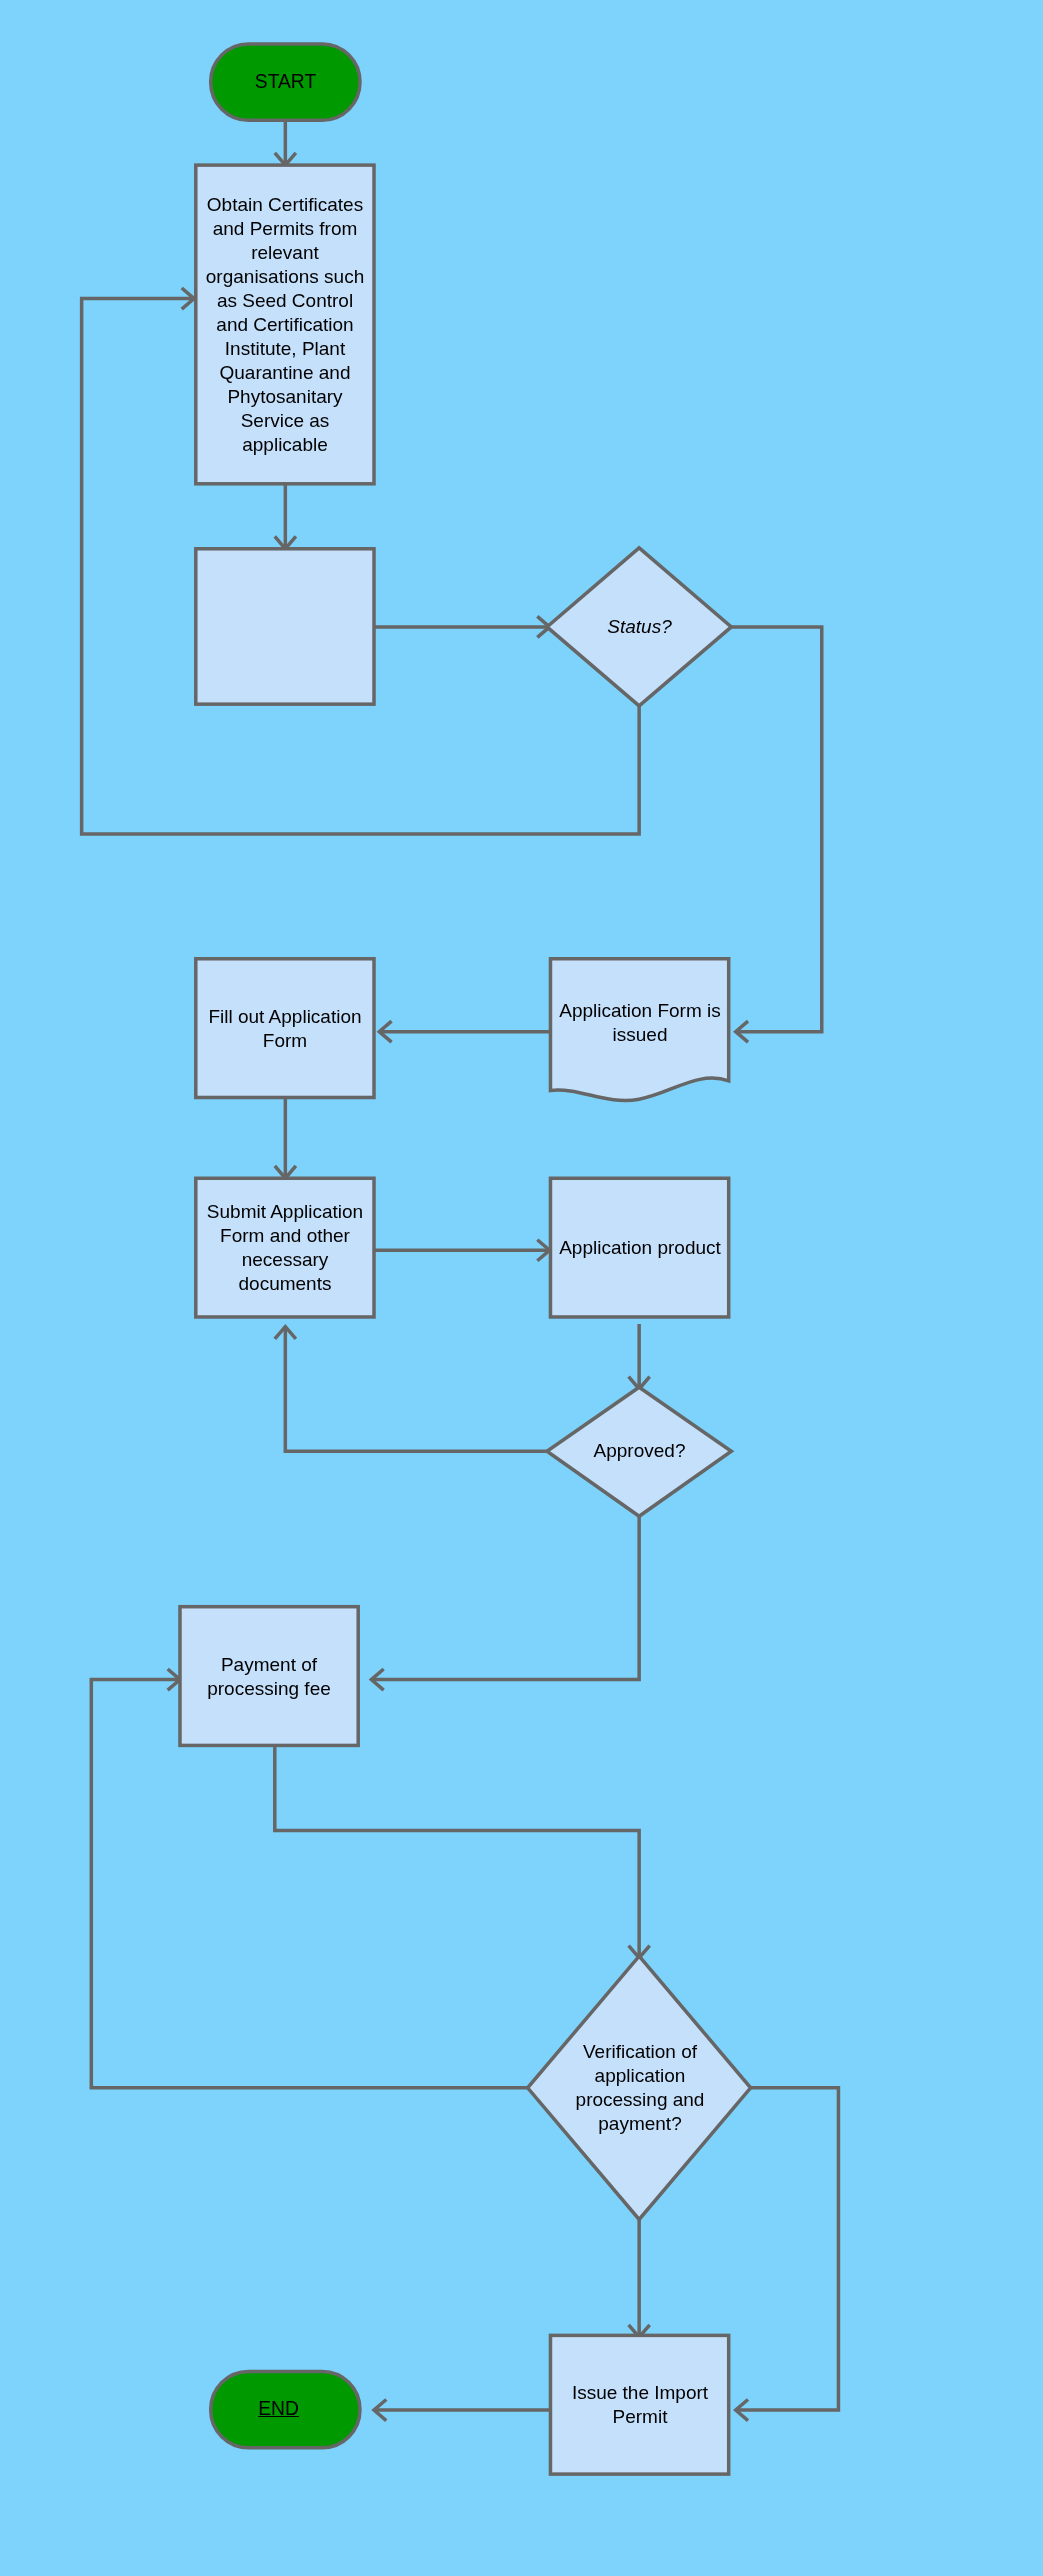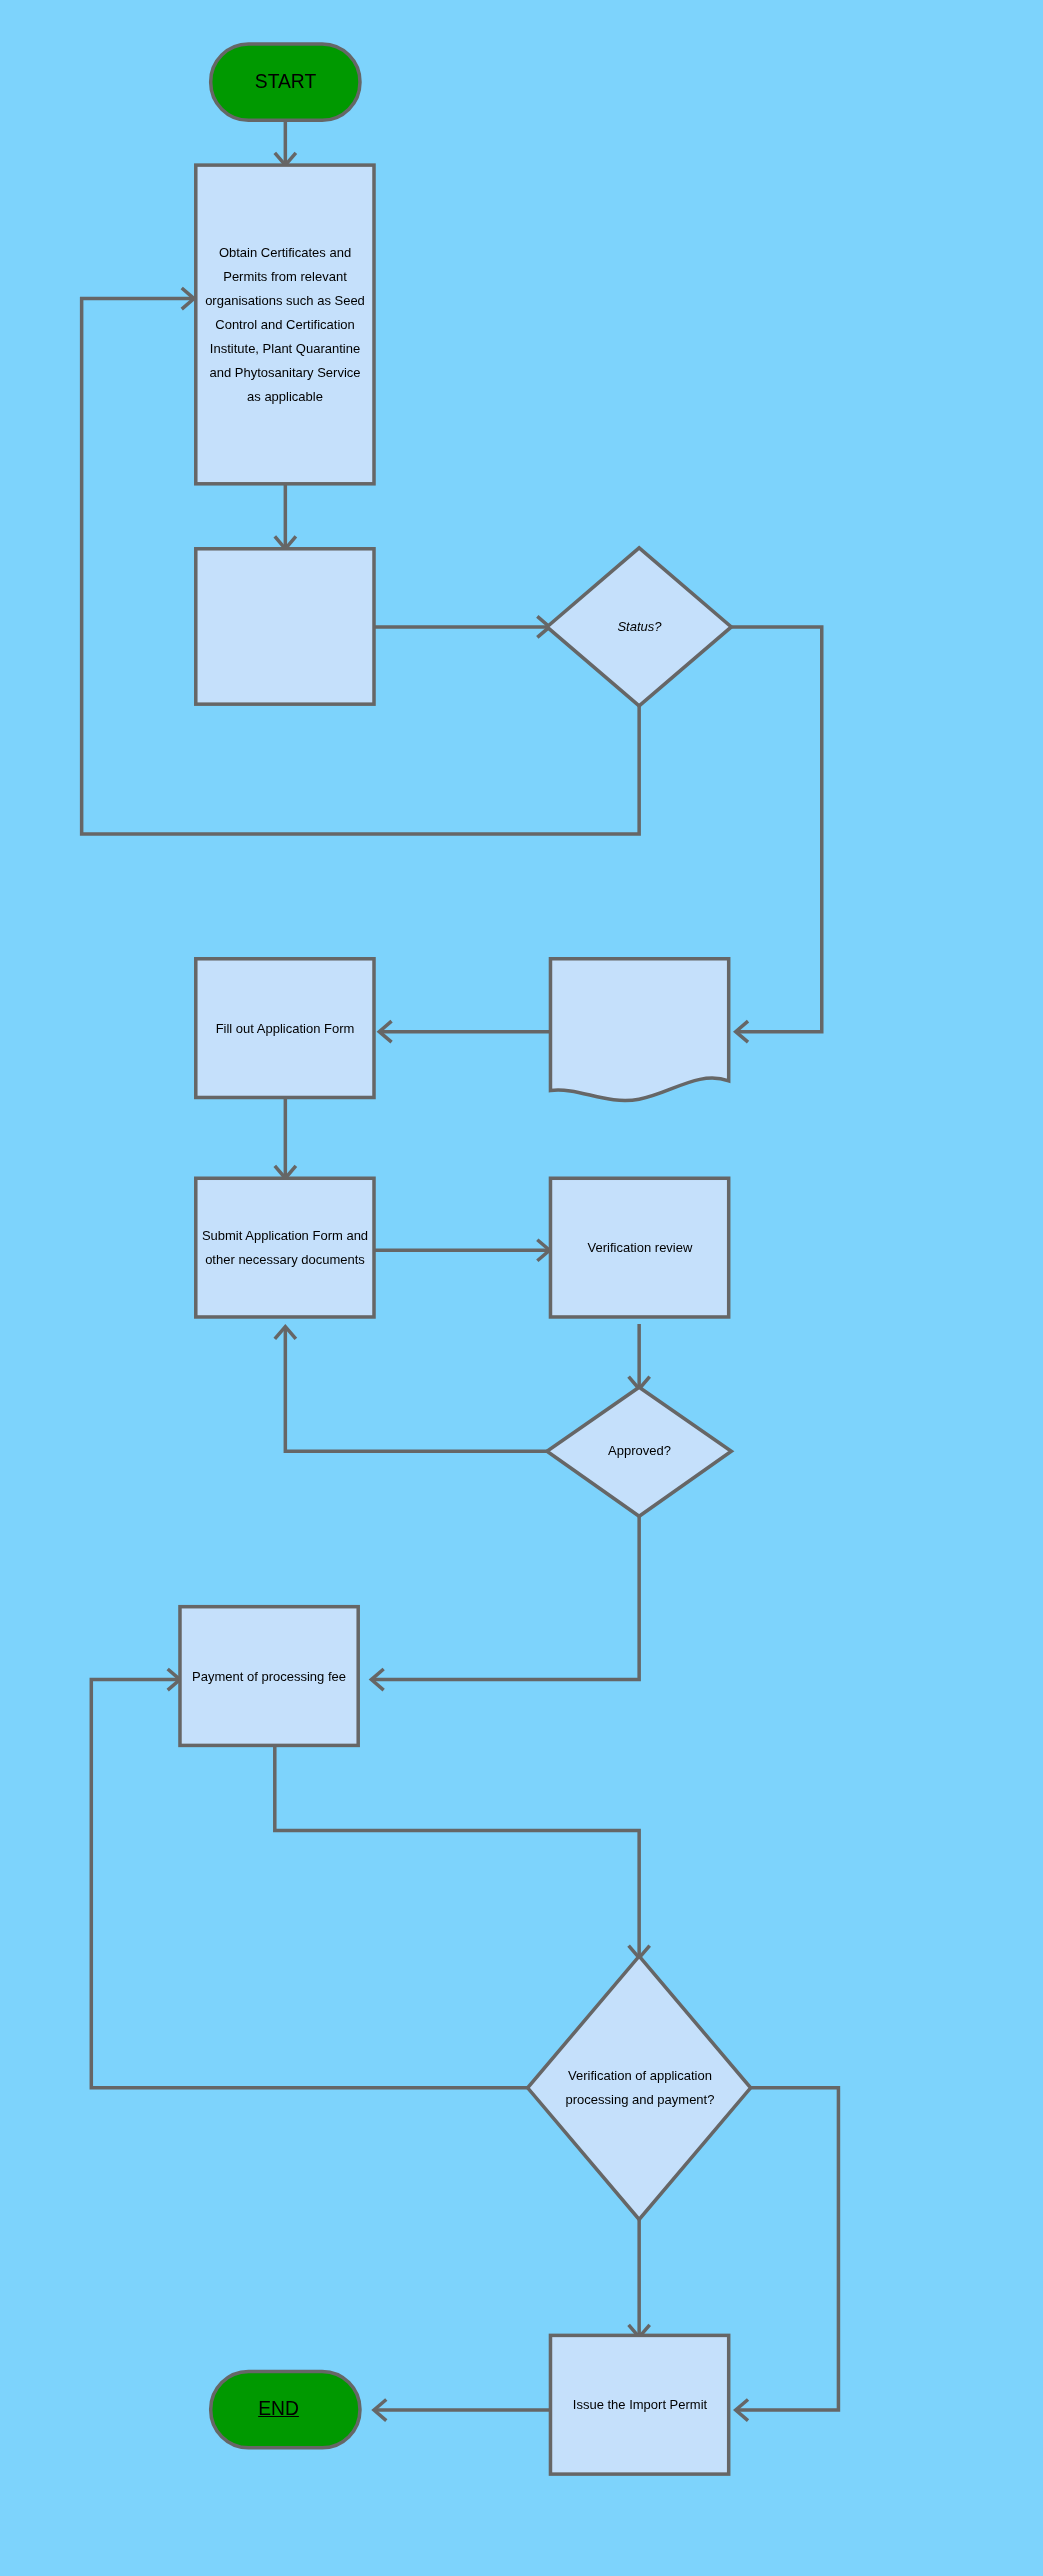--- a/index.html
+++ b/index.html
@@ -36,21 +36,21 @@
   .shape-terminator { fill: #009900; }
   .edge {
     stroke: #666666;
     stroke-width: 4;
     fill: none;
   }
   .node-label {
     position: absolute;
     color: #000000;
     font-family: "Liberation Sans", sans-serif;
-    font-size: 13px;
+    font-size: 19px;
     line-height: 24px;
     text-align: center;
     display: flex;
     align-items: center;
     justify-content: center;
     white-space: pre-line;
     pointer-events: none;
   }
   .label-start, .label-end {
     font-size: 19.3px;
@@ -176,26 +176,27 @@
     </g>
   </svg>
 
   <div class="node-label label-start" style="left:211px; top:44px; width:149px; height:76px;">START</div>
 
   <div class="node-label" style="left:201px; top:165px; width:168px; height:319px;">Obtain Certificates and Permits  from relevant organisations such as Seed Control and Certification Institute, Plant Quarantine and Phytosanitary Service as applicable</div>
 
 
   <div class="node-label" style="left:565px; top:592px; width:149px; height:70px;font-style:italic;">Status?</div>
 
+  <div class="node-label" style="left:556px; top:959px; width:168px; height:127px;">Application Form is issued</div>
 
   <div class="node-label" style="left:201px; top:959px; width:168px; height:139px;">Fill out Application Form</div>
 
   <div class="node-label" style="left:201px; top:1178px; width:168px; height:139px;">Submit Application Form and other necessary documents</div>
 
-  <div class="node-label" style="left:556px; top:1178px; width:168px; height:139px;">Verification review</div>
+  <div class="node-label" style="left:556px; top:1178px; width:168px; height:139px;">Application product</div>
 
   <div class="node-label" style="left:565px; top:1416px; width:149px; height:70px;text-align:right;">Approved?</div>
 
   <div class="node-label" style="left:185px; top:1607px; width:168px; height:139px;">Payment of processing fee</div>
 
   <div class="node-label" style="left:556px; top:2018px; width:168px; height:140px;text-align:center;">Verification of application processing and payment?</div>
 
   <div class="node-label" style="left:556px; top:2335px; width:168px; height:139px;">Issue the Import Permit</div>
 
   <div class="node-label label-end" style="left:204px; top:2371px; width:149px; height:76px;text-decoration:underline;">END</div>

